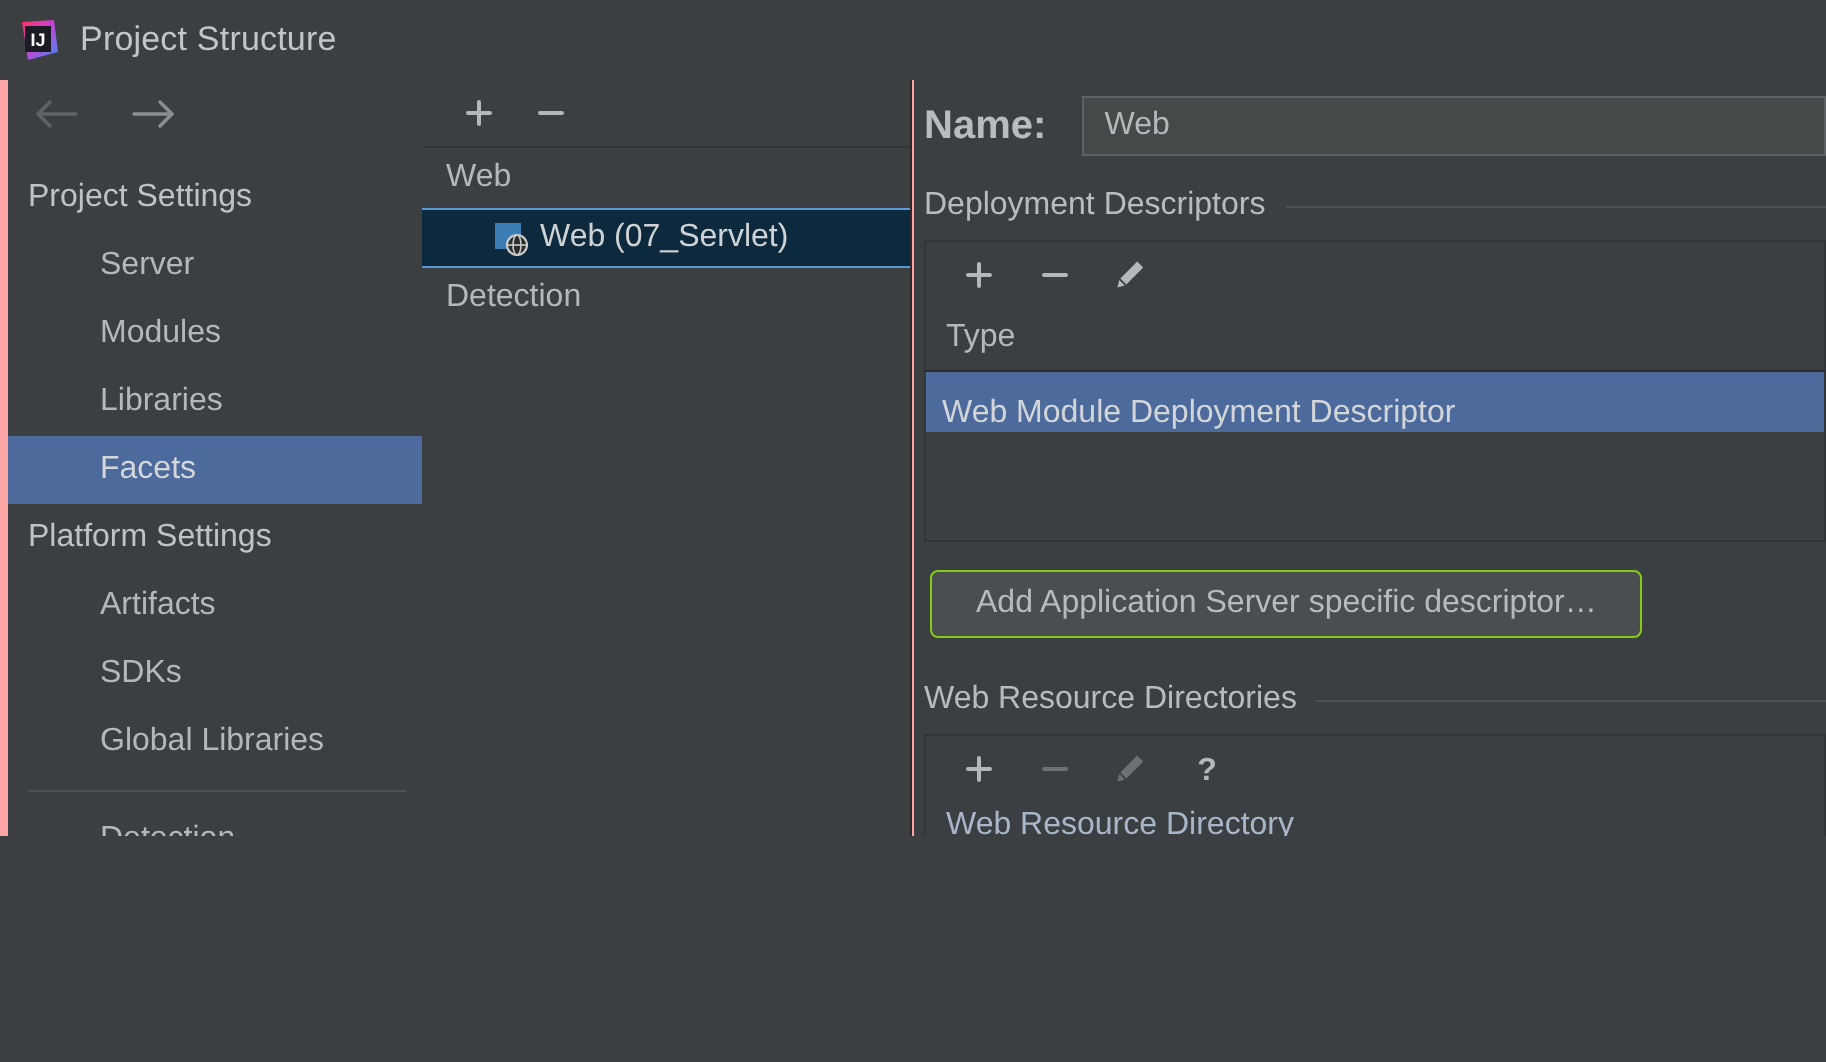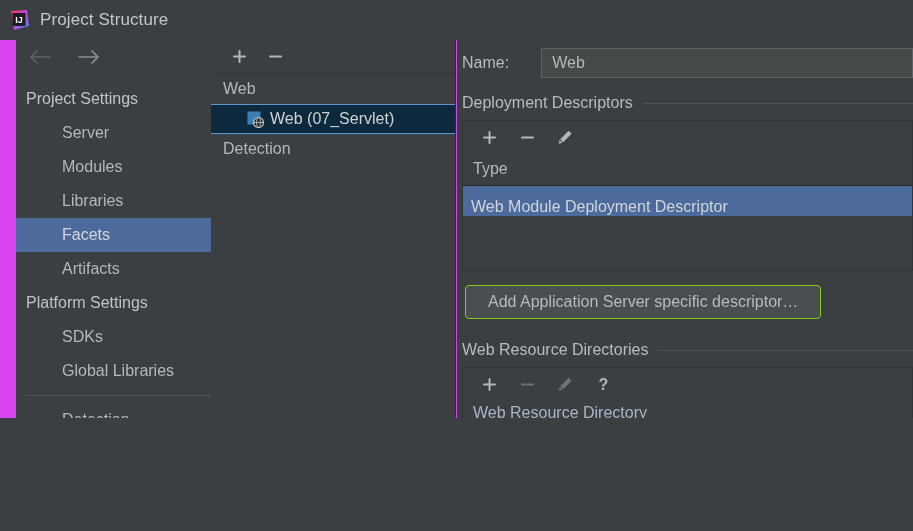--- a/index.html
+++ b/index.html
@@ -5,33 +5,33 @@
 <style>
   html,body{margin:0;padding:0;}
   body{
     width:913px;height:531px;overflow:hidden;
     background:#3c3f41;
     font-family:"Liberation Sans","DejaVu Sans",sans-serif;
     font-size:15px;
     color:#bbbbbb;
     -webkit-font-smoothing:antialiased;
   }
-  .app{position:relative;width:913px;height:418px;overflow:hidden;background:#d946ef;}
+  .app{position:relative;width:913px;height:418px;overflow:hidden;background:#fca5a5;}
 
   
   .titlebar{
     position:absolute;left:0;top:0;width:913px;height:40px;
     background:#3c3f41;display:flex;align-items:center;
   }
   .app-icon{width:22px;height:22px;margin-left:8px;margin-right:10px;flex:0 0 auto;position:relative;}
   .title-text{font-size:17px;color:#c3c6c9;letter-spacing:.1px;}
 
   
   .sidebar{
-    position:absolute;left:16px;top:40px;width:210px;height:491px;
+    position:absolute;left:4px;top:40px;width:210px;height:491px;
     background:#3c3f41;border-right:1px solid #2b2b2b;
     box-sizing:border-box;
   }
   .nav-arrows{height:34px;display:flex;align-items:center;padding-left:8px;gap:14px;}
   .arrow{width:34px;height:22px;display:flex;align-items:center;justify-content:center;cursor:default;}
   .tree{padding-top:8px;}
   .tree-row{
     height:34px;display:flex;align-items:center;box-sizing:border-box;
     font-size:16px;color:#b5b8ba;white-space:nowrap;
   }
@@ -62,21 +62,21 @@
     height:30px;
   }
   .web-icon{width:17px;height:17px;margin-right:6px;flex:0 0 auto;position:relative;}
 
   
   .rightpanel{
     position:absolute;left:457px;top:40px;width:456px;height:491px;
     background:#3c3f41;overflow:hidden;
   }
   .name-row{display:flex;align-items:center;height:46px;padding-left:5px;box-sizing:border-box;}
-  .name-label{font-size:16px;color:#b9bcbe;width:80px;}
+  .name-label{font-size:20px;color:#b9bcbe;width:80px;font-weight:bold;}
   .field{
     height:30px;background:#45494a;border:1px solid #5e6264;box-sizing:border-box;
     display:flex;align-items:center;padding-left:10px;font-size:16px;color:#b5b8ba;
     width:375px;
   }
   .section{display:flex;align-items:center;height:34px;padding-left:5px;gap:10px;}
   .section-title{font-size:16px;color:#b9bcbe;white-space:nowrap;}
   .section-rule{flex:1;height:1px;background:#4e5254;}
 
   .table-box{margin-left:5px;width:451px;box-sizing:border-box;}
@@ -172,25 +172,25 @@
       </div>
       <div class="tree-row child">
         <span>Modules</span>
       </div>
       <div class="tree-row child">
         <span>Libraries</span>
       </div>
       <div class="tree-row child selected">
         <span>Facets</span>
       </div>
-      <div class="tree-row child">
-        <span>Artifacts</span>
-      </div>
       <div class="tree-row group">
         <span>Platform Settings</span>
+      </div>
+      <div class="tree-row child">
+        <span>Artifacts</span>
       </div>
       <div class="tree-row child">
         <span>SDKs</span>
       </div>
       <div class="tree-row child">
         <span>Global Libraries</span>
       </div>
       <div class="sep"></div>
       <div class="tree-row child">
         <span>Detection</span>

